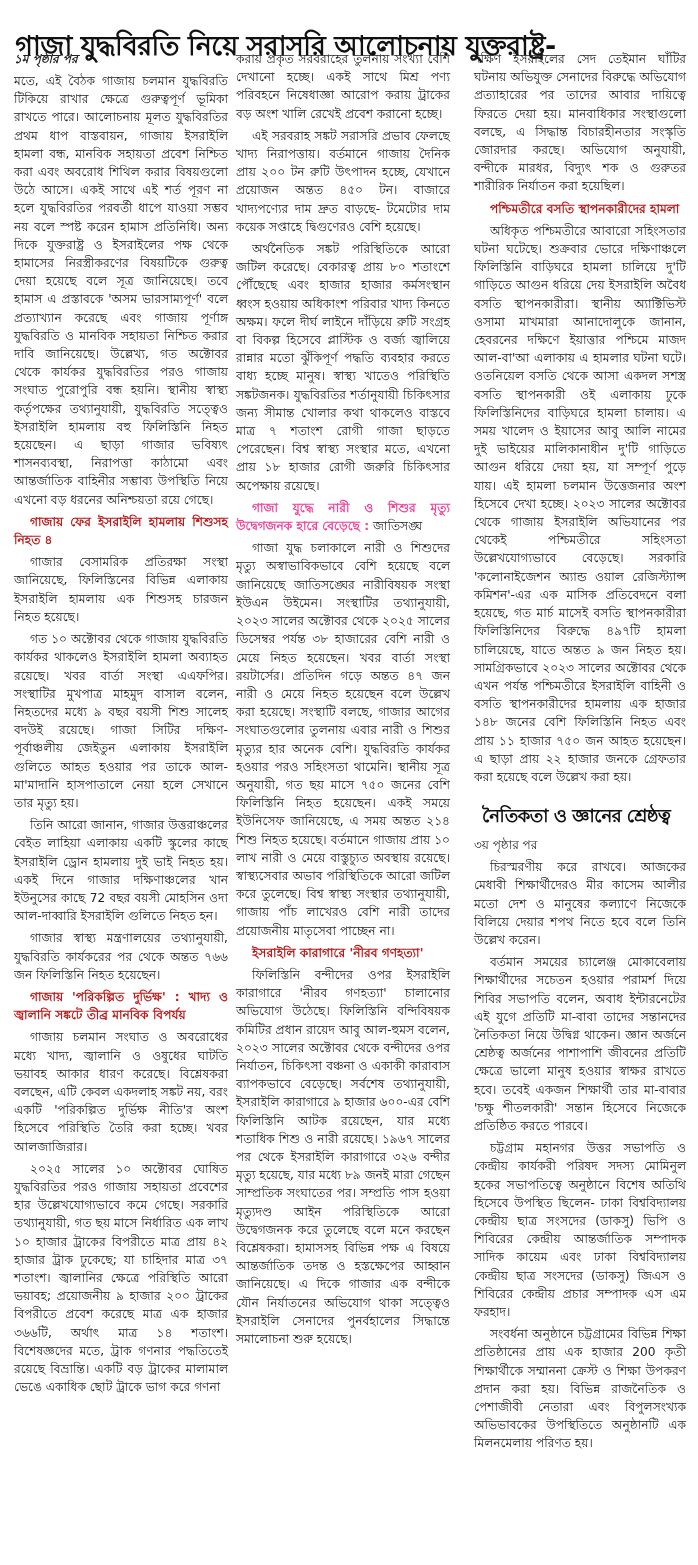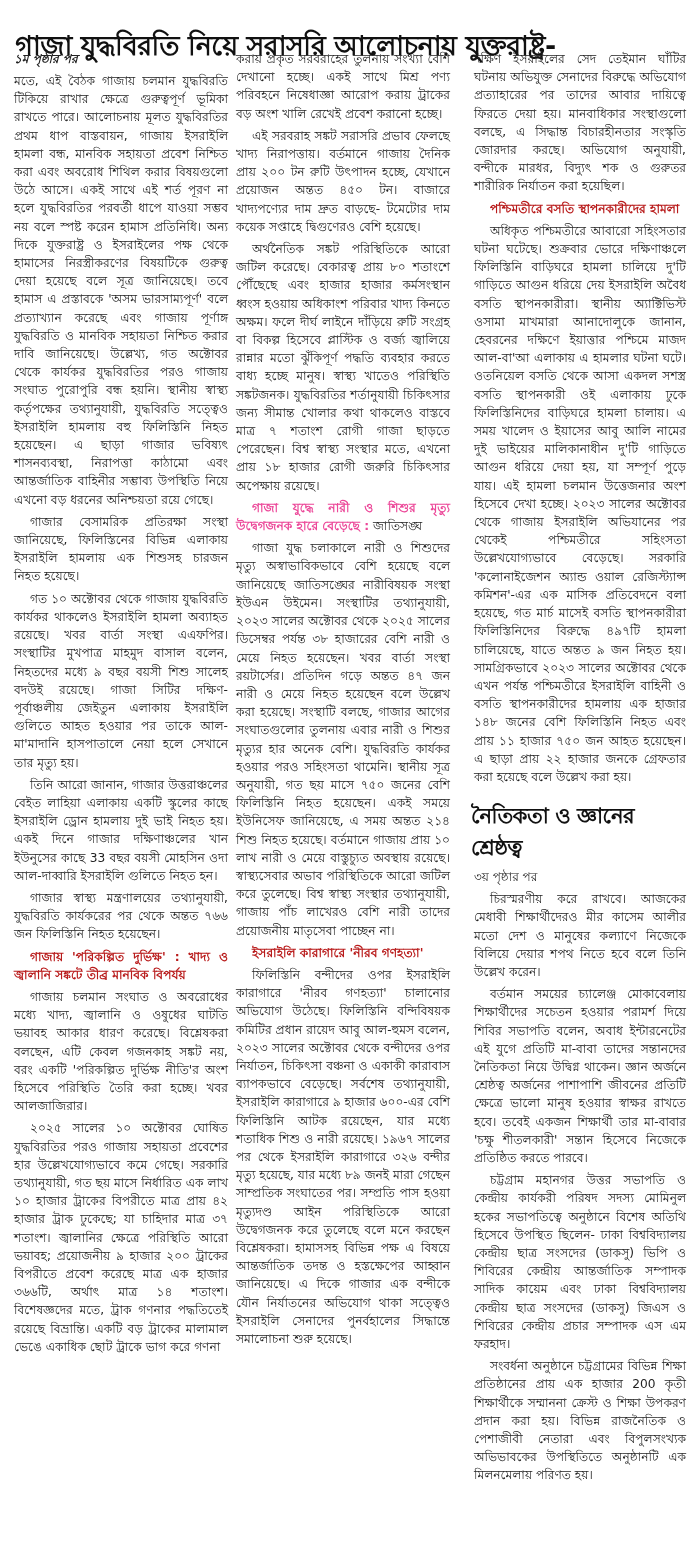--- a/index.html
+++ b/index.html
@@ -16,38 +16,39 @@
   }
   .col.c1 { left: 10px; }
   .col.c2 { left: 232px; }
   .col.c3 { left: 470px; width: 220px; }
   .col p { margin: 4px; text-indent: 16px; }
   .col p.noindent { text-indent: 0; }
   .kicker { font-style: italic; font-weight: bold; font-size: 12px; margin: 0; line-height: 18px; }
   .subhead { font-weight: bold; margin: 0; text-indent: 16px; line-height: 18.2px; color: #b91c1c; }
   .subhead-inline { font-weight: bold; color: #ec4899; }
   .article2-title {
-    font-family: "DejaVu Serif", serif; font-size: 21px; line-height: 32px;
-    margin: 14px 0 0 1px; color: #111; text-align: left; letter-spacing: -0.5px;
+    font-family: "DejaVu Serif", serif; font-size: 18px; line-height: 32px;
+    margin: 14px 0 0 12px; color: #111; text-align: left; letter-spacing: -0.5px;
   }
 </style>
 </head>
 <body>
 
 <h1 class="headline">গাজা যুদ্ধবিরতি নিয়ে সরাসরি আলোচনায় যুক্তরাষ্ট্র-</h1>
 
 <div class="col c1">
   <p class="kicker noindent">১ম পৃষ্ঠার পর</p>
   <p class="noindent">মতে, এই বৈঠক গাজায় চলমান যুদ্ধবিরতি টিকিয়ে রাখার ক্ষেত্রে গুরুত্বপূর্ণ ভূমিকা রাখতে পারে। আলোচনায় মূলত যুদ্ধবিরতির প্রথম ধাপ বাস্তবায়ন, গাজায় ইসরাইলি হামলা বন্ধ, মানবিক সহায়তা প্রবেশ নিশ্চিত করা এবং অবরোধ শিথিল করার বিষয়গুলো উঠে আসে। একই সাথে এই শর্ত পূরণ না হলে যুদ্ধবিরতির পরবর্তী ধাপে যাওয়া সম্ভব নয় বলে স্পষ্ট করেন হামাস প্রতিনিধি। অন্য দিকে যুক্তরাষ্ট্র ও ইসরাইলের পক্ষ থেকে হামাসের নিরস্ত্রীকরণের বিষয়টিকে গুরুত্ব দেয়া হয়েছে বলে সূত্র জানিয়েছে। তবে হামাস এ প্রস্তাবকে 'অসম ভারসাম্যপূর্ণ' বলে প্রত্যাখ্যান করেছে এবং গাজায় পূর্ণাঙ্গ যুদ্ধবিরতি ও মানবিক সহায়তা নিশ্চিত করার দাবি জানিয়েছে। উল্লেখ্য, গত অক্টোবর থেকে কার্যকর যুদ্ধবিরতির পরও গাজায় সংঘাত পুরোপুরি বন্ধ হয়নি। স্থানীয় স্বাস্থ্য কর্তৃপক্ষের তথ্যানুযায়ী, যুদ্ধবিরতি সত্ত্বেও ইসরাইলি হামলায় বহু ফিলিস্তিনি নিহত হয়েছেন। এ ছাড়া গাজার ভবিষ্যৎ শাসনব্যবস্থা, নিরাপত্তা কাঠামো এবং আন্তর্জাতিক বাহিনীর সম্ভাব্য উপস্থিতি নিয়ে এখনো বড় ধরনের অনিশ্চয়তা রয়ে গেছে।</p>
+  <p class="subhead">গাজায় ফের ইসরাইলি হামলায় শিশুসহ নিহত ৪</p>
   <p>গাজার বেসামরিক প্রতিরক্ষা সংস্থা জানিয়েছে, ফিলিস্তিনের বিভিন্ন এলাকায় ইসরাইলি হামলায় এক শিশুসহ চারজন নিহত হয়েছে।</p>
   <p>গত ১০ অক্টোবর থেকে গাজায় যুদ্ধবিরতি কার্যকর থাকলেও ইসরাইলি হামলা অব্যাহত রয়েছে। খবর বার্তা সংস্থা এএফপির। সংস্থাটির মুখপাত্র মাহমুদ বাসাল বলেন, নিহতদের মধ্যে ৯ বছর বয়সী শিশু সালেহ বদউই রয়েছে। গাজা সিটির দক্ষিণ-পূর্বাঞ্চলীয় জেইতুন এলাকায় ইসরাইলি গুলিতে আহত হওয়ার পর তাকে আল-মা'মাদানি হাসপাতালে নেয়া হলে সেখানে তার মৃত্যু হয়।</p>
-  <p>তিনি আরো জানান, গাজার উত্তরাঞ্চলের বেইত লাহিয়া এলাকায় একটি স্কুলের কাছে ইসরাইলি ড্রোন হামলায় দুই ভাই নিহত হয়। একই দিনে গাজার দক্ষিণাঞ্চলের খান ইউনুসের কাছে 33 বছর বয়সী মোহসিন ওদা আল-দাব্বারি ইসরাইলি গুলিতে নিহত হন।</p>
+  <p>তিনি আরো জানান, গাজার উত্তরাঞ্চলের বেইত লাহিয়া এলাকায় একটি স্কুলের কাছে ইসরাইলি ড্রোন হামলায় দুই ভাই নিহত হয়। একই দিনে গাজার দক্ষিণাঞ্চলের খান ইউনুসের কাছে 72 বছর বয়সী মোহসিন ওদা আল-দাব্বারি ইসরাইলি গুলিতে নিহত হন।</p>
   <p>গাজার স্বাস্থ্য মন্ত্রণালয়ের তথ্যানুযায়ী, যুদ্ধবিরতি কার্যকরের পর থেকে অন্তত ৭৬৬ জন ফিলিস্তিনি নিহত হয়েছেন।</p>
   <p class="subhead">গাজায় 'পরিকল্পিত দুর্ভিক্ষ' : খাদ্য ও জ্বালানি সঙ্কটে তীব্র মানবিক বিপর্যয়</p>
-  <p>গাজায় চলমান সংঘাত ও অবরোধের মধ্যে খাদ্য, জ্বালানি ও ওষুধের ঘাটতি ভয়াবহ আকার ধারণ করেছে। বিশ্লেষকরা বলছেন, এটি কেবল গজনকাহ সঙ্কট নয়, বরং একটি 'পরিকল্পিত দুর্ভিক্ষ নীতি'র অংশ হিসেবে পরিস্থিতি তৈরি করা হচ্ছে। খবর আলজাজিরার।</p>
+  <p>গাজায় চলমান সংঘাত ও অবরোধের মধ্যে খাদ্য, জ্বালানি ও ওষুধের ঘাটতি ভয়াবহ আকার ধারণ করেছে। বিশ্লেষকরা বলছেন, এটি কেবল একদলাহ সঙ্কট নয়, বরং একটি 'পরিকল্পিত দুর্ভিক্ষ নীতি'র অংশ হিসেবে পরিস্থিতি তৈরি করা হচ্ছে। খবর আলজাজিরার।</p>
   <p>২০২৫ সালের ১০ অক্টোবর ঘোষিত যুদ্ধবিরতির পরও গাজায় সহায়তা প্রবেশের হার উল্লেখযোগ্যভাবে কমে গেছে। সরকারি তথ্যানুযায়ী, গত ছয় মাসে নির্ধারিত এক লাখ ১০ হাজার ট্রাকের বিপরীতে মাত্র প্রায় ৪২ হাজার ট্রাক ঢুকেছে; যা চাহিদার মাত্র ৩৭ শতাংশ। জ্বালানির ক্ষেত্রে পরিস্থিতি আরো ভয়াবহ; প্রয়োজনীয় ৯ হাজার ২০০ ট্রাকের বিপরীতে প্রবেশ করেছে মাত্র এক হাজার ৩৬৬টি, অর্থাৎ মাত্র ১৪ শতাংশ। বিশেষজ্ঞদের মতে, ট্রাক গণনার পদ্ধতিতেই রয়েছে বিভ্রান্তি। একটি বড় ট্রাকের মালামাল ভেঙে একাধিক ছোট ট্রাকে ভাগ করে গণনা</p>
 </div>
 
 <div class="col c2">
   <p class="noindent">করায় প্রকৃত সরবরাহের তুলনায় সংখ্যা বেশি দেখানো হচ্ছে। একই সাথে মিশ্র পণ্য পরিবহনে নিষেধাজ্ঞা আরোপ করায় ট্রাকের বড় অংশ খালি রেখেই প্রবেশ করানো হচ্ছে।</p>
   <p>এই সরবরাহ সঙ্কট সরাসরি প্রভাব ফেলছে খাদ্য নিরাপত্তায়। বর্তমানে গাজায় দৈনিক প্রায় ২০০ টন রুটি উৎপাদন হচ্ছে, যেখানে প্রয়োজন অন্তত ৪৫০ টন। বাজারে খাদ্যপণ্যের দাম দ্রুত বাড়ছে- টমেটোর দাম কয়েক সপ্তাহে দ্বিগুণেরও বেশি হয়েছে।</p>
   <p>অর্থনৈতিক সঙ্কট পরিস্থিতিকে আরো জটিল করেছে। বেকারত্ব প্রায় ৮০ শতাংশে পৌঁছেছে এবং হাজার হাজার কর্মসংস্থান ধ্বংস হওয়ায় অধিকাংশ পরিবার খাদ্য কিনতে অক্ষম। ফলে দীর্ঘ লাইনে দাঁড়িয়ে রুটি সংগ্রহ বা বিকল্প হিসেবে প্লাস্টিক ও বর্জ্য জ্বালিয়ে রান্নার মতো ঝুঁকিপূর্ণ পদ্ধতি ব্যবহার করতে বাধ্য হচ্ছে মানুষ। স্বাস্থ্য খাতেও পরিস্থিতি সঙ্কটজনক। যুদ্ধবিরতির শর্তানুযায়ী চিকিৎসার জন্য সীমান্ত খোলার কথা থাকলেও বাস্তবে মাত্র ৭ শতাংশ রোগী গাজা ছাড়তে পেরেছেন। বিশ্ব স্বাস্থ্য সংস্থার মতে, এখনো প্রায় ১৮ হাজার রোগী জরুরি চিকিৎসার অপেক্ষায় রয়েছে।</p>
   <p><span class="subhead-inline">গাজা যুদ্ধে নারী ও শিশুর মৃত্যু উদ্বেগজনক হারে বেড়েছে :</span><span> জাতিসঙ্ঘ</span></p>
   <p>গাজা যুদ্ধ চলাকালে নারী ও শিশুদের মৃত্যু অস্বাভাবিকভাবে বেশি হয়েছে বলে জানিয়েছে জাতিসঙ্ঘের নারীবিষয়ক সংস্থা ইউএন উইমেন। সংস্থাটির তথ্যানুযায়ী, ২০২৩ সালের অক্টোবর থেকে ২০২৫ সালের ডিসেম্বর পর্যন্ত ৩৮ হাজারের বেশি নারী ও মেয়ে নিহত হয়েছেন। খবর বার্তা সংস্থা রয়টার্সের। প্রতিদিন গড়ে অন্তত ৪৭ জন নারী ও মেয়ে নিহত হয়েছেন বলে উল্লেখ করা হয়েছে। সংস্থাটি বলছে, গাজার আগের সংঘাতগুলোর তুলনায় এবার নারী ও শিশুর মৃত্যুর হার অনেক বেশি। যুদ্ধবিরতি কার্যকর হওয়ার পরও সহিংসতা থামেনি। স্থানীয় সূত্র অনুযায়ী, গত ছয় মাসে ৭৫০ জনের বেশি ফিলিস্তিনি নিহত হয়েছেন। একই সময়ে ইউনিসেফ জানিয়েছে, এ সময় অন্তত ২১৪ শিশু নিহত হয়েছে। বর্তমানে গাজায় প্রায় ১০ লাখ নারী ও মেয়ে বাস্তুচ্যুত অবস্থায় রয়েছে। স্বাস্থ্যসেবার অভাব পরিস্থিতিকে আরো জটিল করে তুলেছে। বিশ্ব স্বাস্থ্য সংস্থার তথ্যানুযায়ী, গাজায় পাঁচ লাখেরও বেশি নারী তাদের প্রয়োজনীয় মাতৃসেবা পাচ্ছেন না।</p>
   <p class="subhead">ইসরাইলি কারাগারে 'নীরব গণহত্যা'</p>

